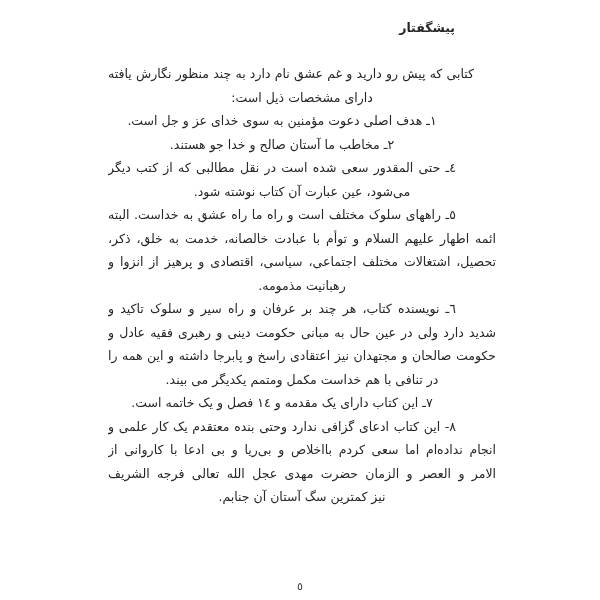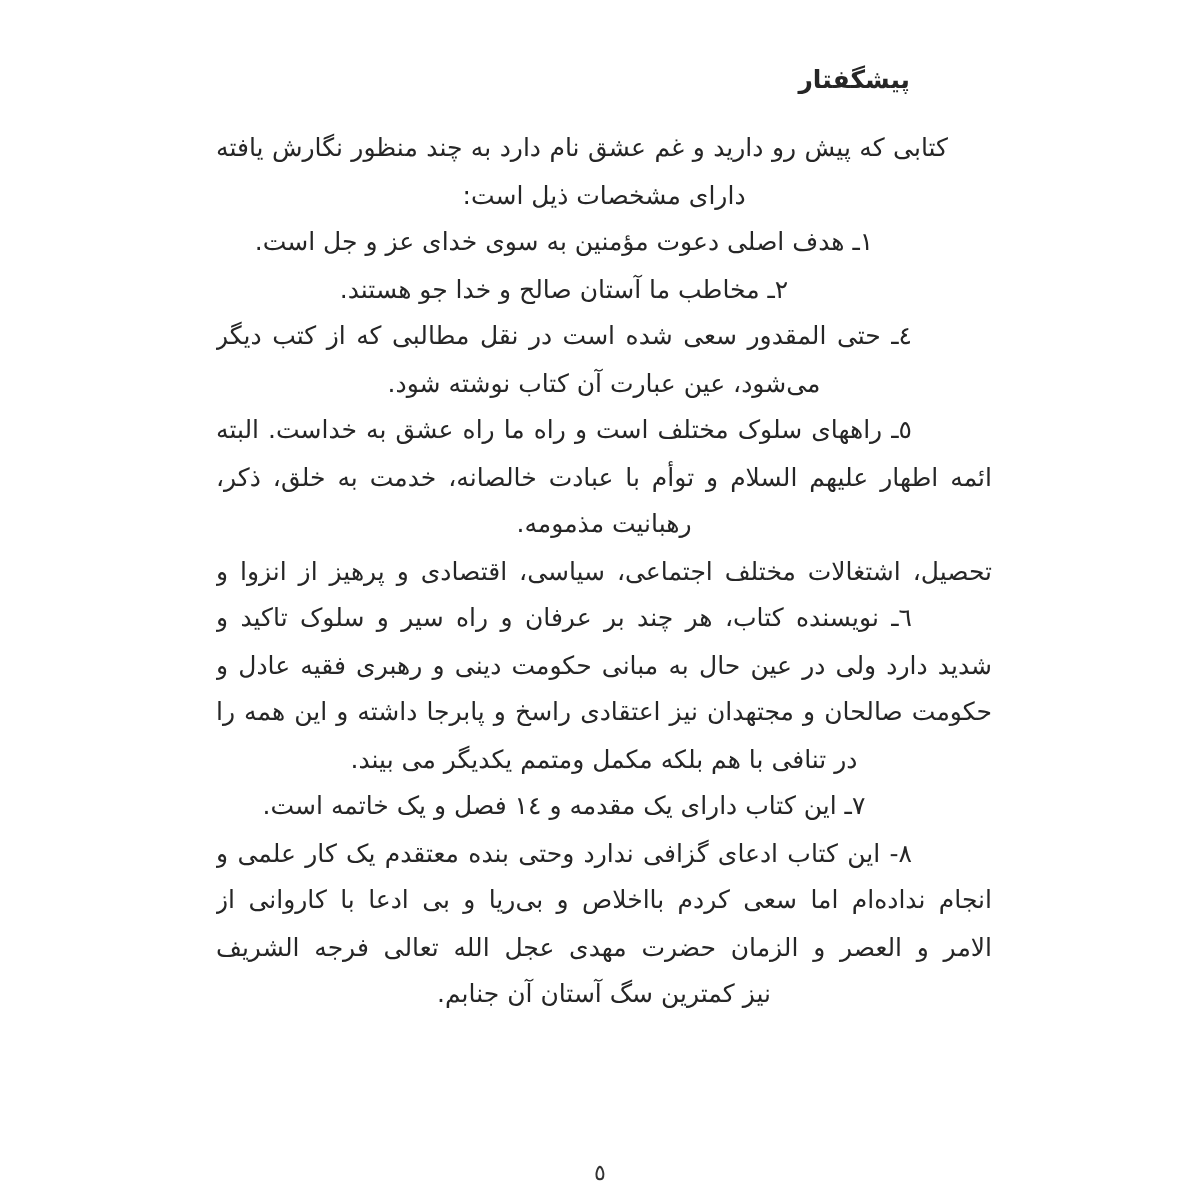--- a/index.html
+++ b/index.html
@@ -12,21 +12,21 @@
     width: 600px;
     height: 600px;
     background: #ffffff;
     color: #262626;
     font-family: "DejaVu Sans", sans-serif;
     direction: rtl;
     overflow: hidden;
   }
   .header {
     position: absolute;
-    top: 32px;
+    top: 20px;
     right: 145px;
     font-size: 12.5px;
     font-weight: bold;
     letter-spacing: 0;
     white-space: nowrap;
   }
   .textblock {
     position: absolute;
     top: 62px;
     right: 104px;
@@ -63,26 +63,26 @@
 
   <div class="textblock">
       <div class="line justify indent-para">کتابی که پیش رو دارید و غم عشق نام دارد به چند منظور نگارش یافته و</div>
       <div class="line">دارای مشخصات ذیل است:</div>
       <div class="line indent-item">١ـ هدف اصلی دعوت مؤمنین به سوی خدای عز و جل است.</div>
       <div class="line indent-item">٢ـ مخاطب ما آستان صالح و خدا جو هستند.</div>
       <div class="line justify indent-item">٤ـ حتی المقدور سعی شده است در نقل مطالبی که از کتب دیگر آورده</div>
       <div class="line">می‌شود، عین عبارت آن کتاب نوشته شود.</div>
       <div class="line justify indent-item">٥ـ راههای سلوک مختلف است و راه ما راه عشق به خداست. البته از طریق</div>
       <div class="line justify">ائمه اطهار علیهم السلام و توأم با عبادت خالصانه، خدمت به خلق، ذکر، توسل،</div>
+      <div class="line justify">تحصیل، اشتغالات مختلف اجتماعی، سیاسی، اقتصادی و پرهیز از انزوا و</div>
       <div class="line">رهبانیت مذمومه.</div>
-      <div class="line justify">تحصیل، اشتغالات مختلف اجتماعی، سیاسی، اقتصادی و پرهیز از انزوا و</div>
       <div class="line justify indent-item">٦ـ نویسنده کتاب، هر چند بر عرفان و راه سیر و سلوک تاکید و توصیه</div>
       <div class="line justify">شدید دارد ولی در عین حال به مبانی حکومت دینی و رهبری فقیه عادل و</div>
       <div class="line justify">حکومت صالحان و مجتهدان نیز اعتقادی راسخ و پابرجا داشته و این همه را نه</div>
-      <div class="line">در تنافی با هم بلکه مکمل ومتمم یکدیگر می بیند.</div>
+      <div class="line">در تنافی با هم خداست مکمل ومتمم یکدیگر می بیند.</div>
       <div class="line indent-item">٧ـ این کتاب دارای یک مقدمه و ١٤ فصل و یک خاتمه است.</div>
       <div class="line justify indent-item">٨- این کتاب ادعای گزافی ندارد وحتی بنده معتقدم یک کار علمی و تحقیقی</div>
       <div class="line justify">انجام نداده‌ام اما سعی کردم بااخلاص و بی‌ریا و بی ادعا با کاروانی از جوانان</div>
       <div class="line justify">الامر و العصر و الزمان حضرت مهدی عجل الله تعالی فرجه الشریف هستند. بنده</div>
       <div class="line">نیز کمترین سگ آستان آن جنابم.</div>
     </div>
 
   <div class="pagenum">٥</div>
 </div>
 

